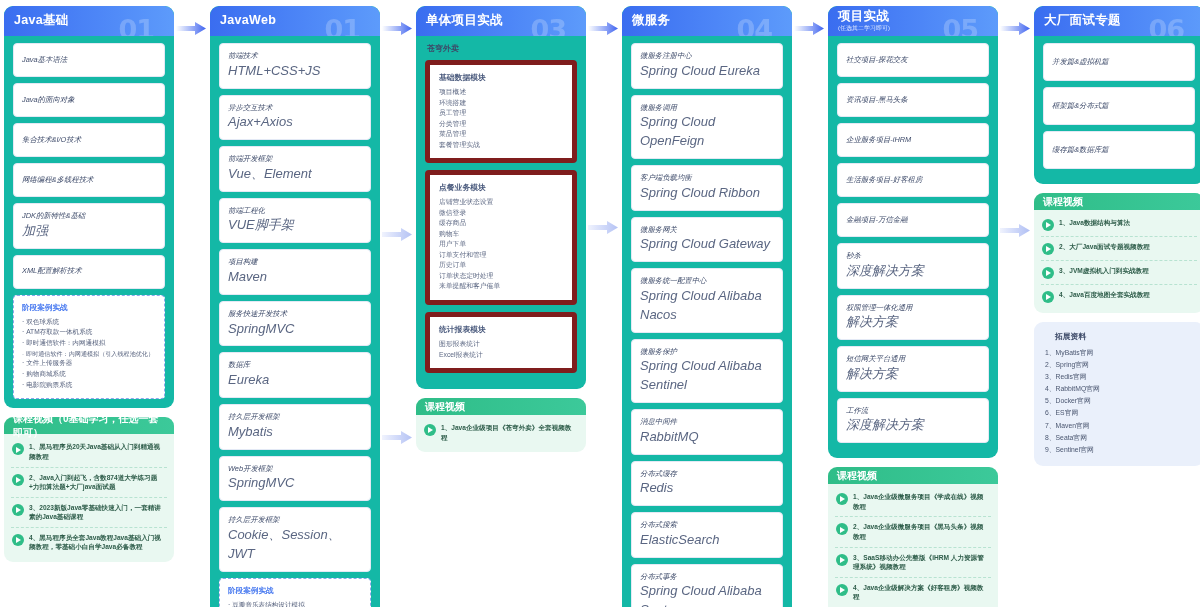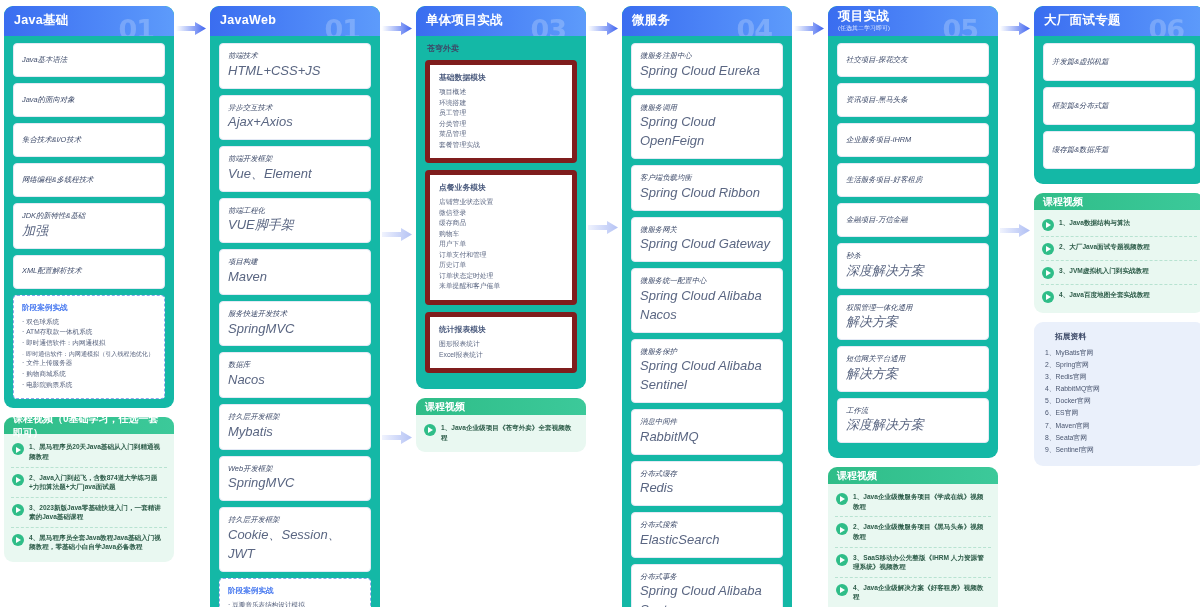--- a/index.html
+++ b/index.html
@@ -230,21 +230,21 @@
         <div class="card">
             <div class="l1">项目构建</div>
             <div class="l2">Maven</div>
           </div>
         <div class="card">
             <div class="l1">服务快速开发技术</div>
             <div class="l2">SpringMVC</div>
           </div>
         <div class="card">
             <div class="l1">数据库</div>
-            <div class="l2">Nacos</div>
+            <div class="l2">Eureka</div>
           </div>
         <div class="card">
             <div class="l1">持久层开发框架</div>
             <div class="l2">Mybatis</div>
           </div>
         <div class="card">
             <div class="l1">Web开发框架</div>
             <div class="l2">SpringMVC</div>
           </div>
         <div class="card">

